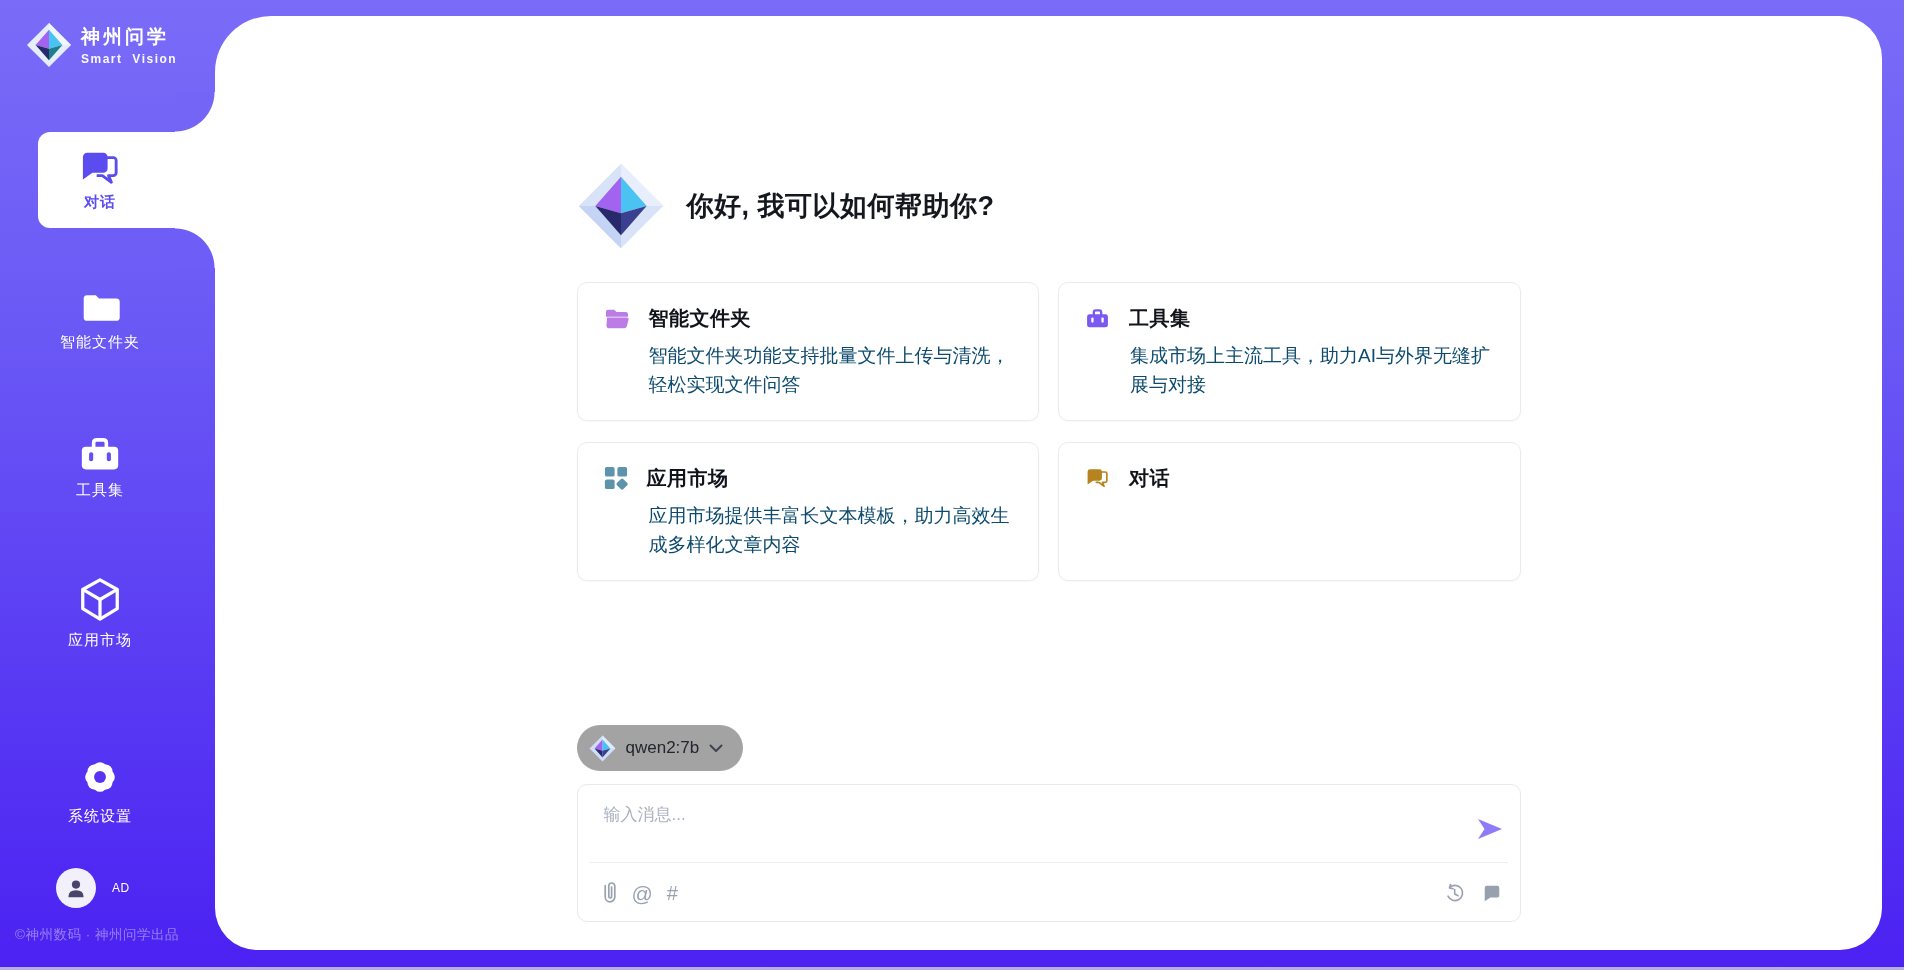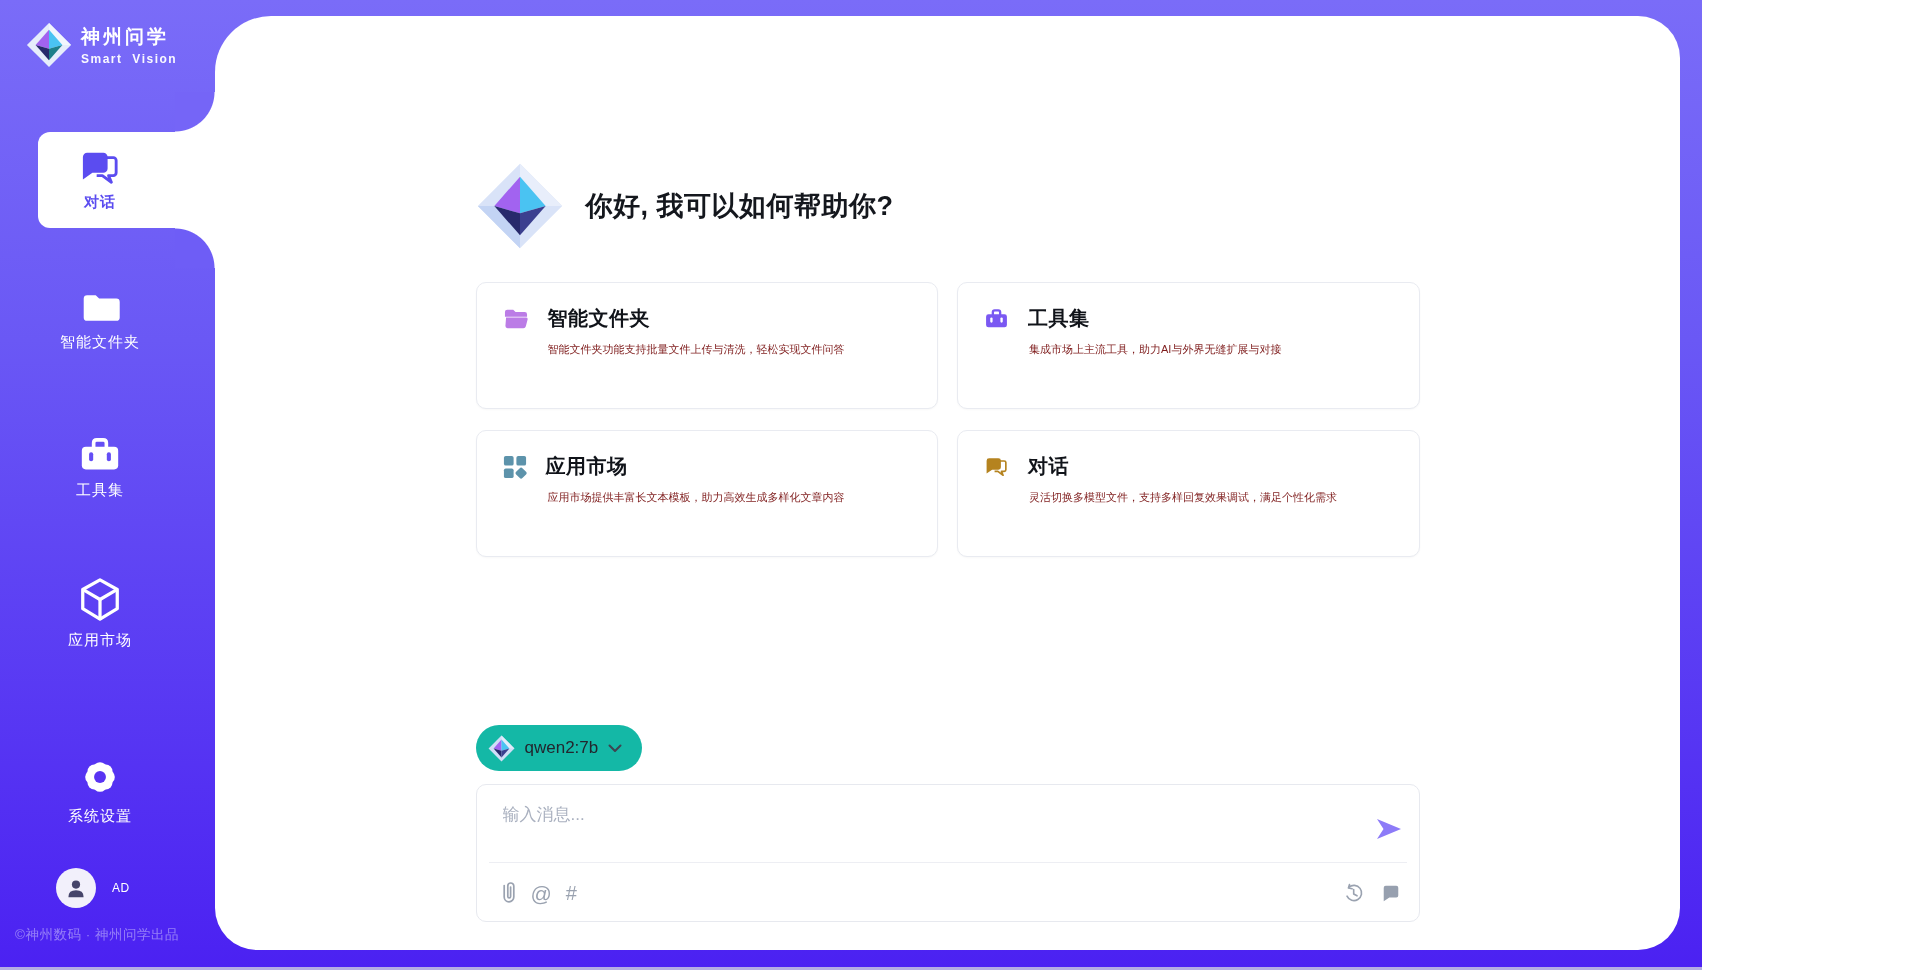--- a/index.html
+++ b/index.html
@@ -2,21 +2,21 @@
 <html><head>
 <meta charset="utf-8">
 <style>
   * { box-sizing: border-box; margin: 0; padding: 0; }
   html,body { width:1920px; height:970px; }
   body {
     font-family: "Liberation Sans", "DejaVu Sans", sans-serif;
     overflow: hidden;
   }
   .stage {
-    position: relative; width: 1702px; height: 970px;
+    position: relative; width: 1904px; height: 970px;
     background: linear-gradient(180deg, #7a6cf8 0%, #6a58f5 35%, #4b21f2 100%);
     overflow: hidden;
   }
   .bottom-line { position:absolute; left:0; right:0; bottom:0; height:3px; background:#ced1de; opacity:.8; }
 
   
   .panel {
     position: absolute; left: 215px; top: 16px; right: 22px; bottom: 20px;
     background: #ffffff; border-radius: 56px 42px 42px 42px;
     display: flex; justify-content: center;
@@ -58,26 +58,26 @@
 
   
   .cards { display:grid; grid-template-columns:1fr 1fr; column-gap:19px; row-gap:21px; margin-top:32px; }
   .card {
     background:#fff; border:1px solid #e9ebf1; border-radius:10px;
     padding:22px 26px 20px 26px; min-height:127px; cursor:pointer;
     box-shadow:0 1px 2px rgba(22,28,45,.03);
   }
   .card-head { display:flex; align-items:center; gap:19px; }
   .card-title { font-size:20px; font-weight:700; color:#101319; letter-spacing:.5px; }
-  .card-desc { margin:9px 0 0 45px; font-size:11px; color:#7f1d1d; line-height:1.55; }
+  .card-desc { margin:9px 0 0 45px; font-size:19px; color:#0c4a6e; line-height:1.55; }
 
   
   .spacer { flex:1; }
   .model-pill {
-    height:46px; border-radius:23px; background:#14b8a6; width:fit-content;
+    height:46px; border-radius:23px; background:#a3a3a3; width:fit-content;
     display:flex; align-items:center; gap:10px; padding:0 20px 0 12px;
     margin-bottom:13px; cursor:pointer;
   }
   .model-name { font-size:17px; color:#23262e; }
   .input-box { position:relative; height:138px; border:1px solid #e7e9ef; border-radius:10px; background:#fff; }
   .input-box textarea {
     position:absolute; left:26px; top:18px; width:calc(100% - 130px); height:54px;
     border:none; outline:none; resize:none; background:transparent;
     font-family:inherit; font-size:17px; color:#0369a1;
   }
@@ -229,21 +229,20 @@
         </div>
 
         <div class="card">
           <div class="card-head">
             <svg class="ic" width="25" height="22" viewBox="0 0 44 40">
               <path d="M19 9 h17 a3 3 0 0 1 3 3 v13 a3 3 0 0 1 -3 3 h-5 l3 7 -9.5 -7 h-6" fill="none" stroke="#b5831f" stroke-width="3" stroke-linejoin="round"></path>
               <path d="M4 8.5 a4.5 4.5 0 0 1 4.5 -4.5 h17 a4.5 4.5 0 0 1 4.5 4.5 v12 a4.5 4.5 0 0 1 -4.5 4.5 H14 L4 32 Z" fill="#b5831f"></path>
             </svg>
             <span class="card-title">对话</span>
           </div>
-          <p class="card-desc">灵活切换多模型文件，支持多样回复效果调试，满足个性化需求</p>
         </div>
 
       </div>
 
       <div class="spacer"></div>
 
       <div class="model-pill">
         <svg class="ic" width="27" height="27" viewBox="0 0 96 96">
           <polygon points="48,2 94,48 48,94 2,48" fill="#cfddf7"></polygon>
           <polygon points="48,2 94,48 48,48" fill="#e2ebfb"></polygon>

